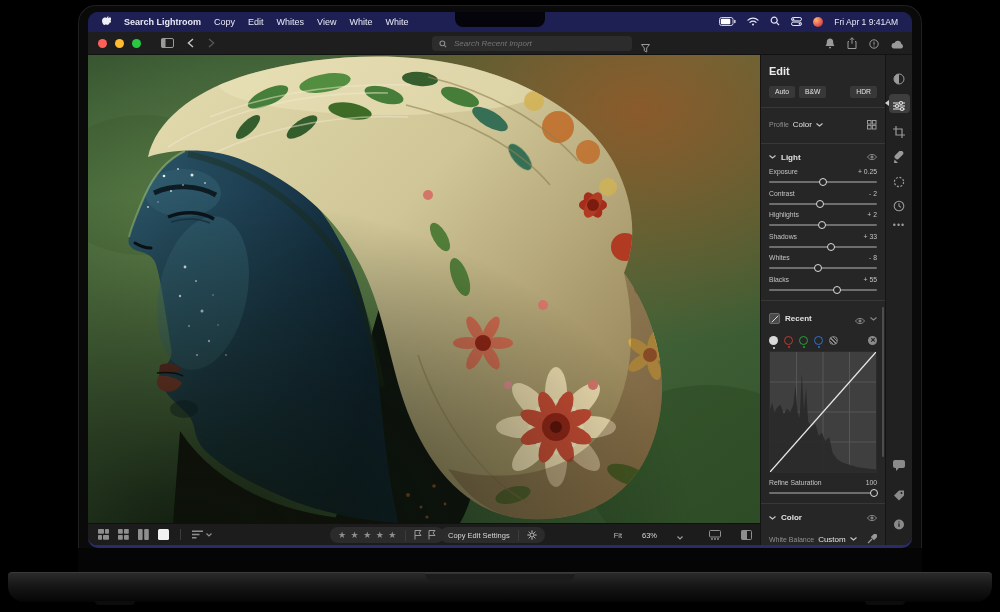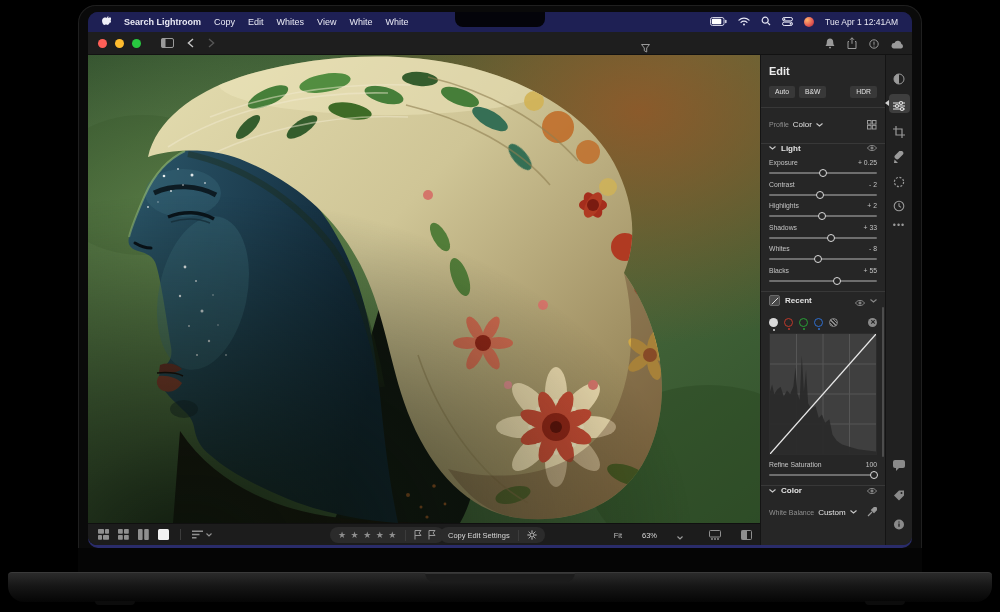--- a/index.html
+++ b/index.html
@@ -68,21 +68,21 @@
   .edit-panel{position:relative;width:125px;height:490px;background:#262626;border-left:1px solid #141414;
               padding:0 8px;color:#b5b5b5;overflow:hidden;}
   .panel-title{margin-top:10px;font-size:11px;font-weight:bold;color:#ececec;}
   .chips{display:flex;gap:4px;margin-top:9px;align-items:center;}
   .chip{background:#383838;border-radius:2px;padding:2.5px 6px;font-size:6.8px;color:#e2e2e2;line-height:1;}
   .chip.hdr{margin-left:auto;}
   .pdiv{border:0;border-top:1px solid #383838;margin:9px -8px 0 -8px;}
   .prow{display:flex;align-items:center;gap:4px;margin-top:8px;}
   .plabel{font-size:7px;color:#8f8f8f;}
   .pvalue{font-size:8px;color:#e2e2e2;}
-  .sect{display:flex;align-items:center;gap:5px;}
+  .sect{display:flex;align-items:center;gap:5px;margin-top:9px;}
   .sect .st{font-size:8px;font-weight:bold;color:#e2e2e2;}
   .sect .right{margin-left:auto;display:flex;gap:5px;align-items:center;}
   .srow{margin-top:6.5px;}
   .srow .lv{display:flex;justify-content:space-between;font-size:6.8px;color:#c4c4c4;}
   .track{position:relative;height:2px;background:#6e6e6e;border-radius:1px;margin-top:6px;}
   .knob{position:absolute;top:50%;width:8px;height:8px;border:1.5px solid #dcdcdc;background:#262626;
         border-radius:50%;transform:translate(-50%,-50%);}
   .channels{display:flex;align-items:center;gap:6px;margin-top:8px;}
   .ch{position:relative;width:9px;height:9px;border-radius:50%;}
   .ch::after{content:"";position:absolute;left:50%;bottom:-4px;width:2px;height:2px;border-radius:50%;
@@ -158,21 +158,21 @@
           </span>
           <span>
             <svg width="11" height="9" viewBox="0 0 11 9" fill="none" stroke="#e6e6f4" stroke-width="1">
                 <rect x=".5" y=".5" width="10" height="3.4" rx="1.7"></rect>
                 <circle cx="2.4" cy="2.2" r="1" fill="#e6e6f4" stroke="none"></circle>
                 <rect x=".5" y="5.1" width="10" height="3.4" rx="1.7"></rect>
                 <circle cx="8.6" cy="6.8" r="1" fill="#e6e6f4" stroke="none"></circle>
               </svg>
           </span>
           <span class="siri-dot"></span>
-          <span class="mb-clock">Tue Apr 1 12:41AM</span>
+          <span class="mb-clock">Fri Apr 1 9:41AM</span>
         </span>
       </div>
 
       <div class="notch"></div>
 
       <div class="window">
 
         <div class="chrome">
           <span class="tl" style="background:#ff5f57"></span>
           <span class="tl" style="background:#febc2e"></span>
@@ -187,20 +187,27 @@
             <svg width="9" height="10" viewBox="0 0 9 10" fill="none" stroke="#c4c4c4" stroke-width="1.4">
                 <path d="M7 1 2.4 5 7 9"></path>
               </svg>
           </span>
           <span class="chrome-ic">
             <svg width="9" height="10" viewBox="0 0 9 10" fill="none" stroke="#555" stroke-width="1.4">
                 <path d="M2 1 6.6 5 2 9"></path>
               </svg>
           </span>
 
+          <span class="search-pill">
+            <svg width="8" height="8" viewBox="0 0 10 10" fill="none" stroke="#8d8d8d" stroke-width="1.4">
+                <circle cx="4.2" cy="4.2" r="3"></circle>
+                <path d="M6.6 6.6 9 9"></path>
+              </svg>
+            <input readonly="" placeholder="Search Recent Import" style="">
+          </span>
           <span class="funnel">
             <svg width="9" height="9" viewBox="0 0 9 9" fill="none" stroke="#9a9a9a">
                 <path d="M.5.5h8L5.7 4v4L3.3 6.7V4z"></path>
               </svg>
           </span>
 
           <span class="chrome-right">
             <span>
               <svg width="10" height="11" viewBox="0 0 10 11" fill="#9a9a9a">
                   <path d="M5 .6c-2 0-3.2 1.5-3.2 3.4C1.8 6.5 1 7.4.4 8h9.2C9 7.4 8.2 6.5 8.2 4 8.2 2.1 7 .6 5 .6z"></path>

